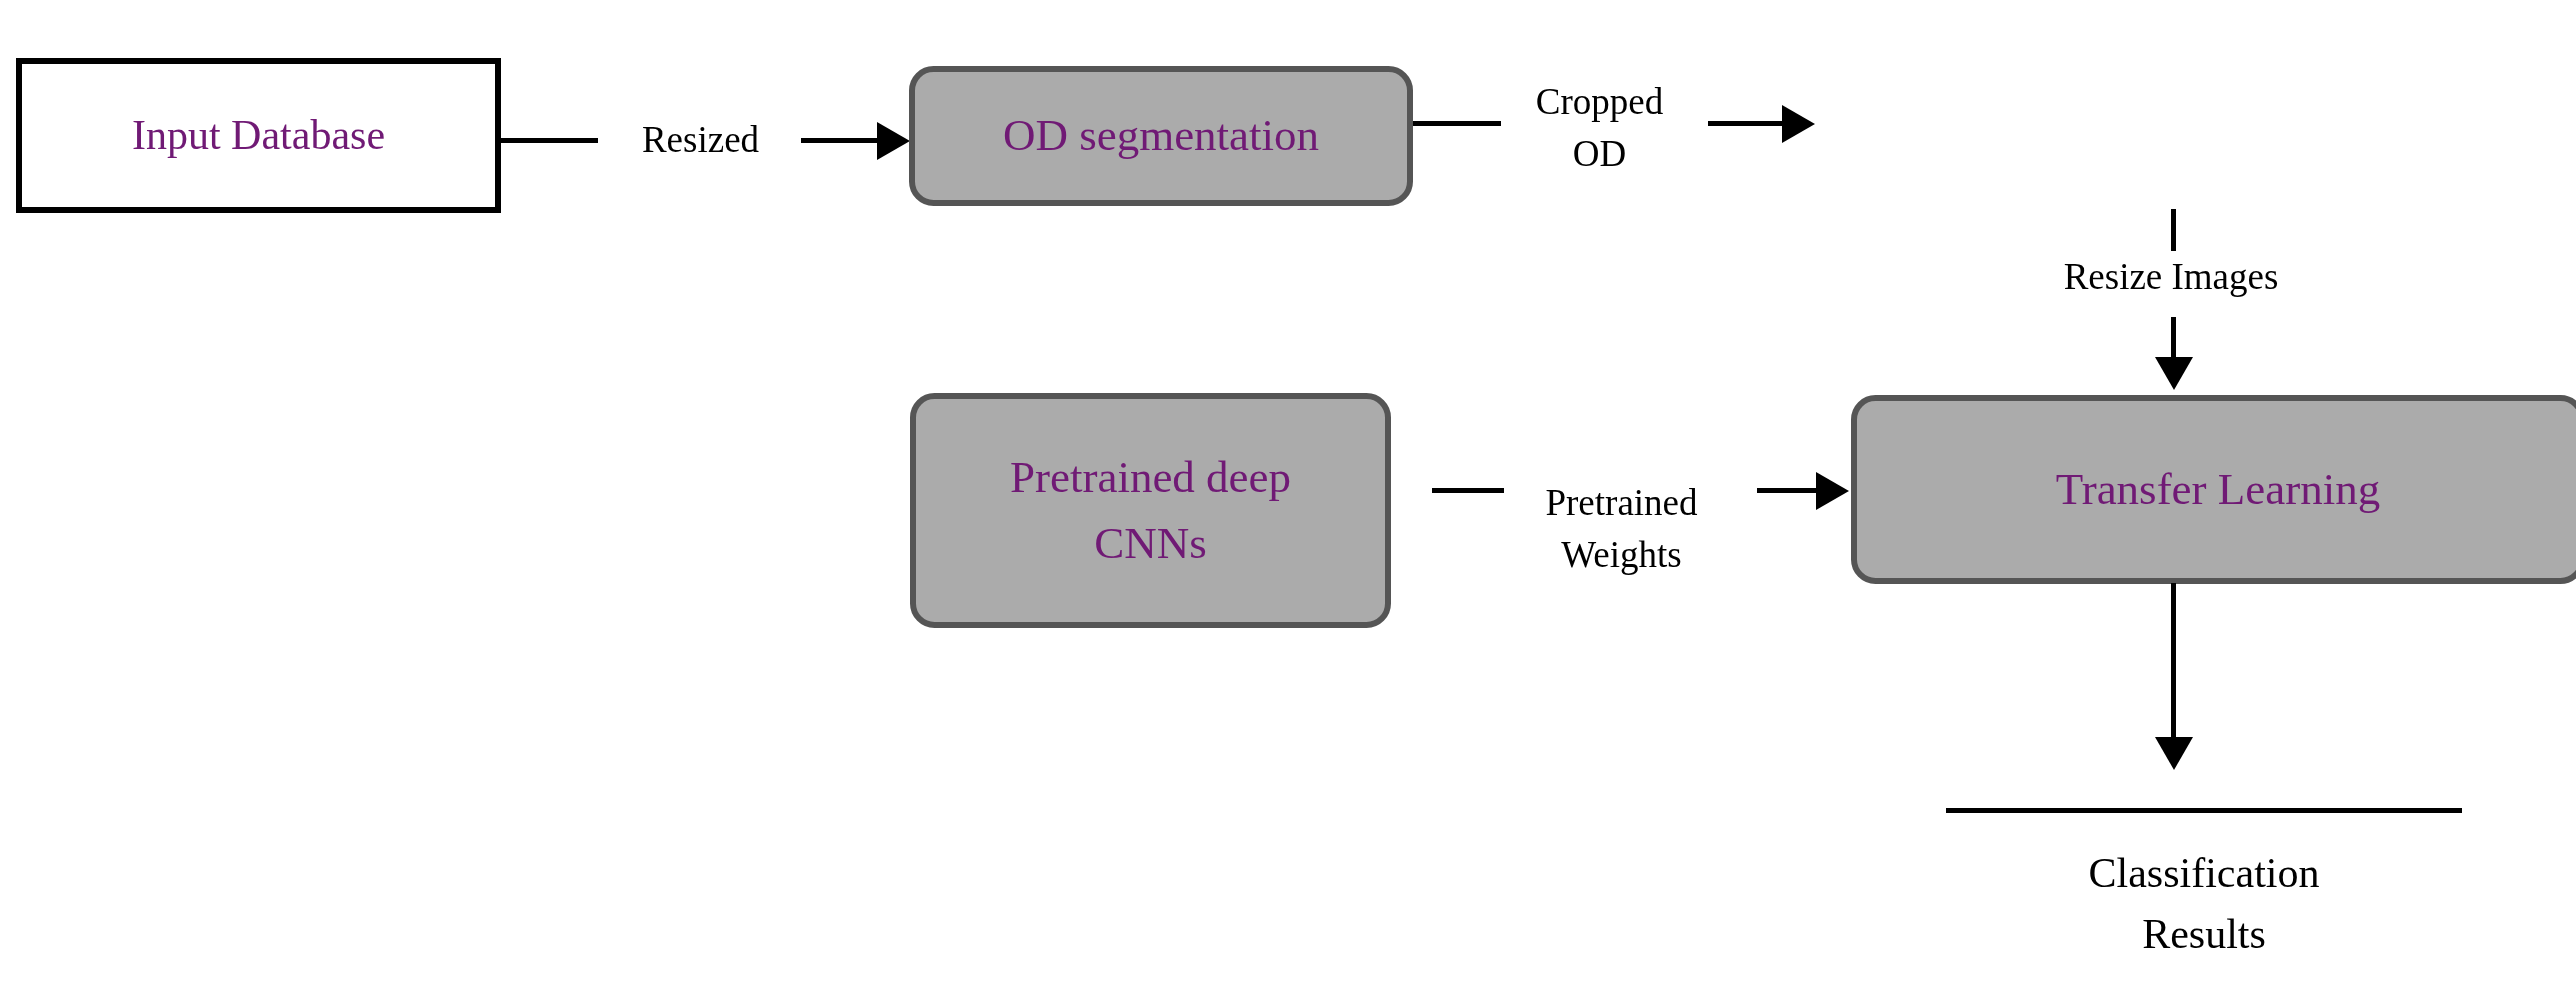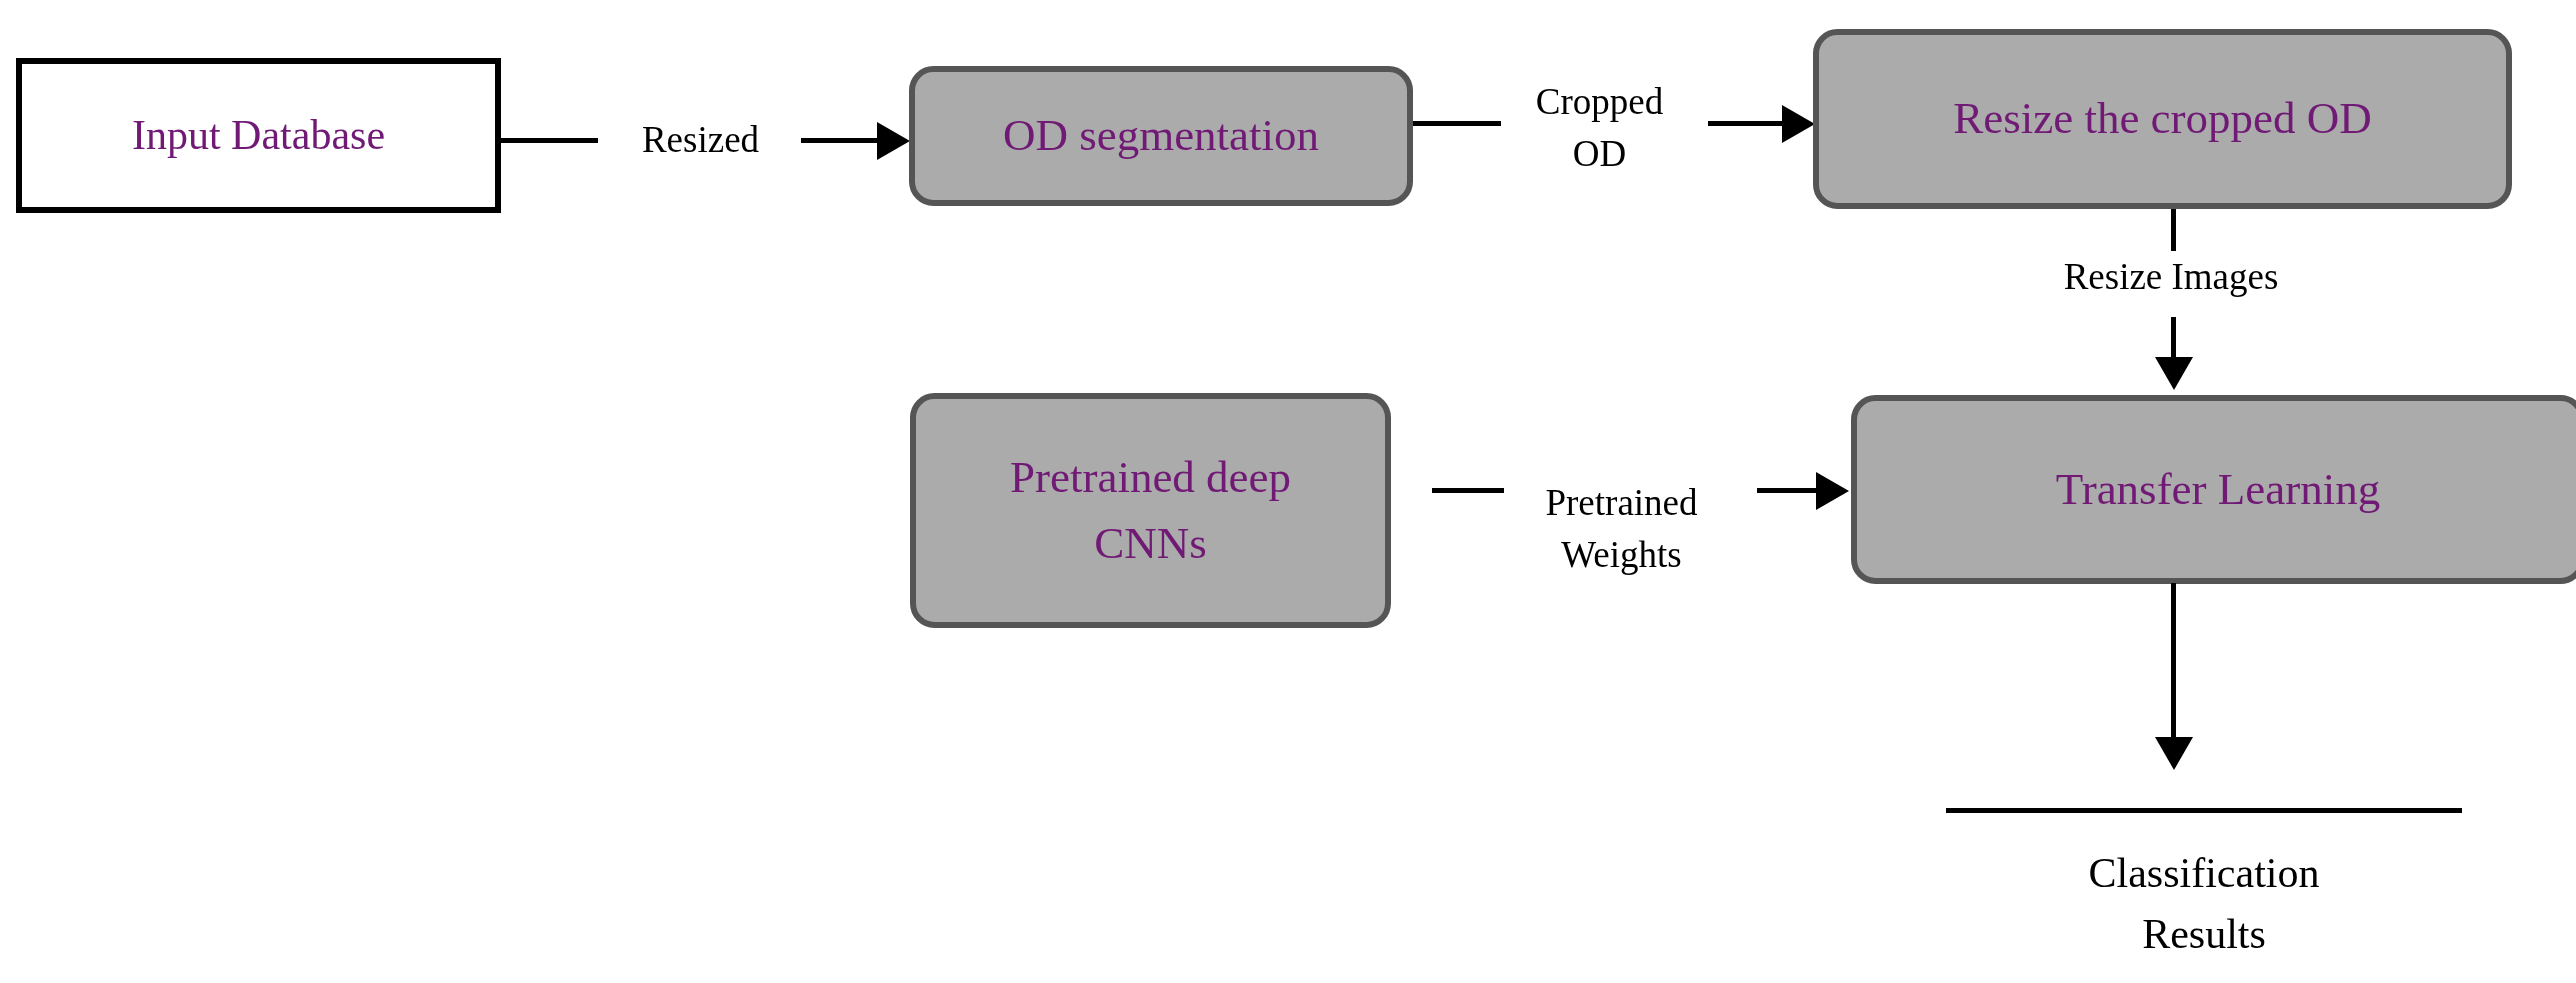--- a/index.html
+++ b/index.html
@@ -126,23 +126,20 @@
   <div class="node rounded" style="left:909px; top:42px; width:504px; height:140px; font-size:45px;margin-top:24px;">
     <span class="node-label">OD segmentation</span>
   </div>
 
   <div class="hline" style="left:1413px; top:121px; width:88px;"></div>
   <div class="edge-label" style="left:1505px; top:76px; width:189px; font-size:37px;">Cropped
 OD</div>
   <div class="hline" style="left:1708px; top:121px; width:79px;"></div>
   <div class="arrow-right" style="left:1782px; top:105px;"></div>
 
-  <div class="node rounded" style="left:1813px; top:29px; width:699px; height:180px; font-size:45px;">
-    <span class="node-label">Resize the cropped OD</span>
-  </div>
 
   <div class="vline" style="left:2171px; top:209px; width:5px; height:42px;"></div>
   <div class="edge-label" style="left:1984px; top:251px; width:374px; font-size:37px;">Resize Images</div>
   <div class="vline" style="left:2171px; top:317px; width:5px; height:43px;"></div>
   <div class="arrow-down" style="left:2155px; top:357px;"></div>
 
   <div class="node rounded" style="left:910px; top:393px; width:481px; height:235px; font-size:45px;">
     <span class="node-label">Pretrained deep
 CNNs</span>
   </div>

